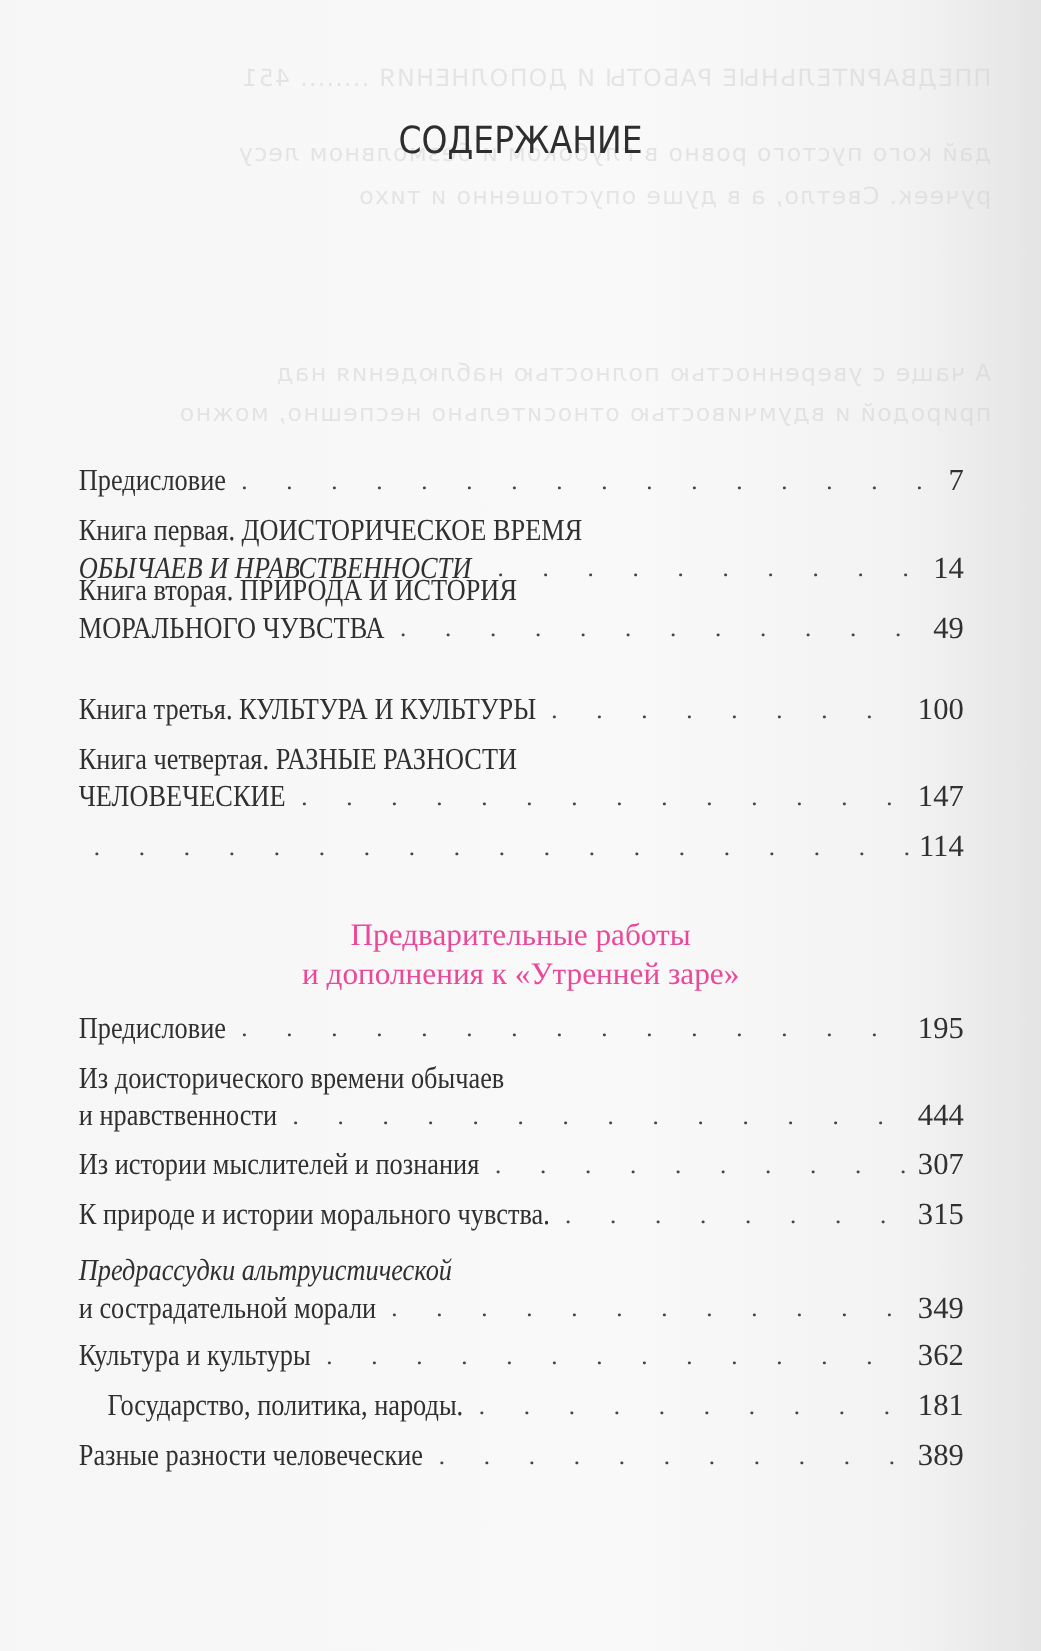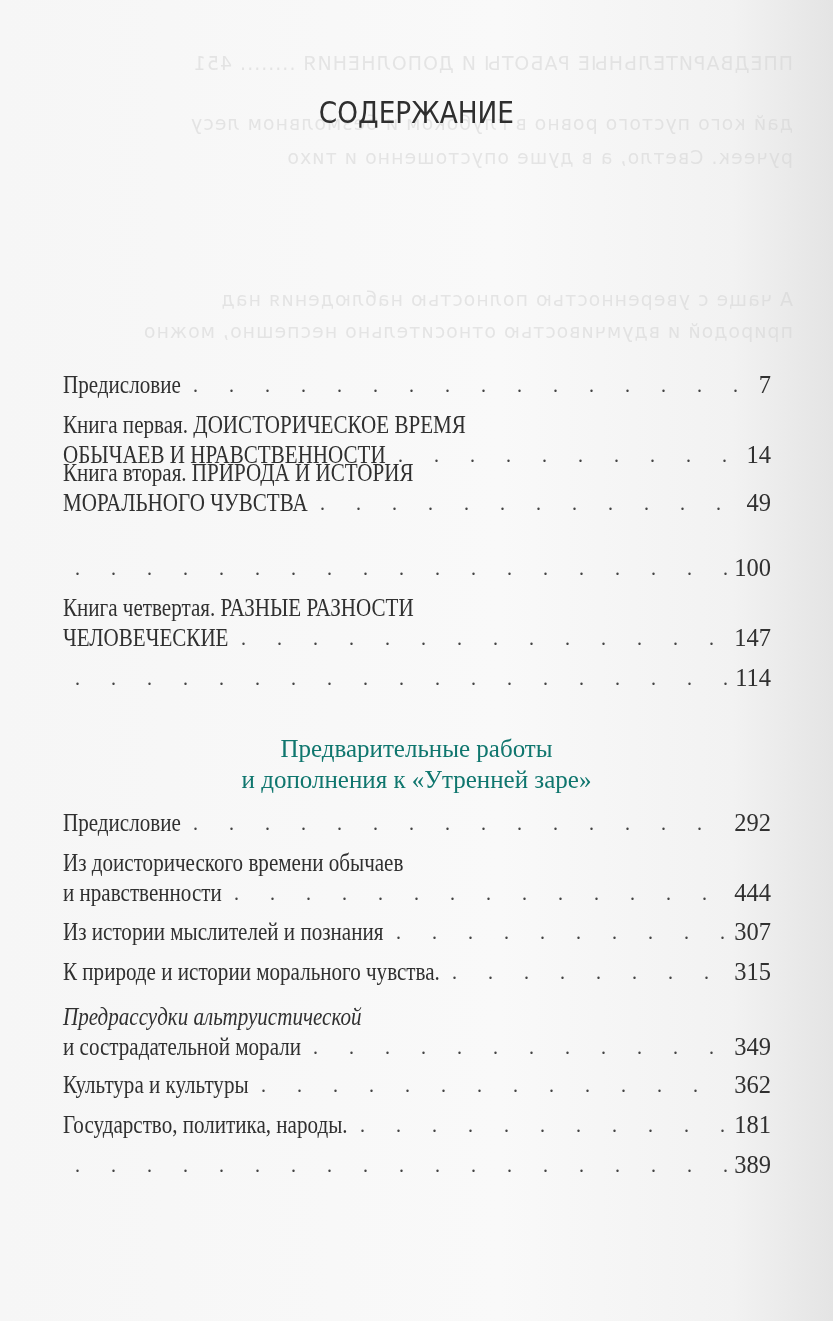--- a/index.html
+++ b/index.html
@@ -23,21 +23,21 @@
   .entry { position: relative; font-size: 24.5px; line-height: 30px; color: #303030; }
   .entry .line { display: flex; align-items: flex-start; }
   .entry .text { white-space: nowrap; transform-origin: left; }
   .entry .dots {
     flex: 1; overflow: hidden; white-space: nowrap; margin: 0 4px 0 12px;
     letter-spacing: 13px; color: #444; font-size: 20px;
   }
   .entry .page { white-space: nowrap; text-align: right; }
   .sec-head {
     position: absolute; left: 0; width: 833px; text-align: center;
-    font-size: 25px; line-height: 31px; color: #0f766e;
+    font-size: 25px; line-height: 31px; color: #ec4899;
   }
   .cond { display: inline-block; transform: scaleX(0.86); transform-origin: left; }
 </style>
 </head>
 <body>
 
 <div class="bleed" style="top:52px;">ППЕДВАРИТЕЛЬНЫЕ РАБОТЫ И ДОПОЛНЕНИЯ ........ 451</div>
 <div class="bleed" style="top:112px;">дай кого пустого ровно в глубоком и безмолвном лесу</div>
 <div class="bleed" style="top:146px;">ручеек. Светло, а в душе опустошенно и тихо</div>
 <div class="bleed" style="top:288px;">А чаще с уверенностью полностью наблюдения над</div>
@@ -51,37 +51,38 @@
         <span class="text" style="width: 118px; display: inline-block;"><span class="cond">Предисловие</span></span>
         <span class="dots">. . . . . . . . . . . . . . . . . . . . . . . . . . . . . . . . . . . . . . . . . . . . . . . . . . . . . . . . . . . . </span>
         <span class="page">7</span>
       </div>
     </div>
     <div class="entry" style="position: absolute; top: 410px; left: 0px; width: 708px;">
       <div class="line">
         <span class="text" style="width: 403px; display: inline-block;"><span class="cond">Книга первая. ДОИСТОРИЧЕСКОЕ ВРЕМЯ</span></span>
       </div>
       <div class="line">
-        <span class="text" style="width: 323px; display: inline-block;"><span class="cond">ОБЫЧАЕВ И НРАВСТВЕННОСТИ</span></span>
+        <span class="text" style="width: 323px; display: inline-block; font-style: italic;"><span class="cond">ОБЫЧАЕВ И НРАВСТВЕННОСТИ</span></span>
         <span class="dots">. . . . . . . . . . . . . . . . . . . . . . . . . . . . . . . . . . . . . . . . . . . . . . . . . . . . . . . . . . . . </span>
         <span class="page">14</span>
       </div>
     </div>
     <div class="entry" style="position: absolute; top: 458px; left: 0px; width: 708px;">
       <div class="line">
         <span class="text" style="width: 351px; display: inline-block;"><span class="cond">Книга вторая. ПРИРОДА И ИСТОРИЯ</span></span>
       </div>
       <div class="line">
         <span class="text" style="width: 245px; display: inline-block;"><span class="cond">МОРАЛЬНОГО ЧУВСТВА</span></span>
         <span class="dots">. . . . . . . . . . . . . . . . . . . . . . . . . . . . . . . . . . . . . . . . . . . . . . . . . . . . . . . . . . . . </span>
         <span class="page">49</span>
       </div>
     </div>
     <div class="entry" style="position: absolute; top: 553px; left: 0px; width: 708px;">
       <div class="line">
+        <span class="text" style="width: 366px; display: inline-block;"><span class="cond">Книга третья. КУЛЬТУРА И КУЛЬТУРЫ</span></span>
         <span class="dots">. . . . . . . . . . . . . . . . . . . . . . . . . . . . . . . . . . . . . . . . . . . . . . . . . . . . . . . . . . . . </span>
         <span class="page">100</span>
       </div>
     </div>
     <div class="entry" style="position: absolute; top: 593px; left: 0px; width: 708px;">
       <div class="line">
         <span class="text" style="width: 351px; display: inline-block;"><span class="cond">Книга четвертая. РАЗНЫЕ РАЗНОСТИ</span></span>
       </div>
       <div class="line">
         <span class="text" style="width: 166px; display: inline-block;"><span class="cond">ЧЕЛОВЕЧЕСКИЕ</span></span>
@@ -100,21 +101,21 @@
 <div class="sec-head" style="top:733px;">
   <div>Предварительные работы</div>
   <div>и дополнения к «Утренней заре»</div>
 </div>
 
 <div id="toc-app" class="toc">
     <div class="entry" style="position: absolute; top: 808px; left: 0px; width: 708px;">
       <div class="line">
         <span class="text" style="width: 118px; display: inline-block;"><span class="cond">Предисловие</span></span>
         <span class="dots">. . . . . . . . . . . . . . . . . . . . . . . . . . . . . . . . . . . . . . . . . . . . . . . . . . . . . . . . . . . . </span>
-        <span class="page">292</span>
+        <span class="page">195</span>
       </div>
     </div>
     <div class="entry" style="position: absolute; top: 848px; left: 0px; width: 708px;">
       <div class="line">
         <span class="text" style="width: 341px; display: inline-block;"><span class="cond">Из доисторического времени обычаев</span></span>
       </div>
       <div class="line">
         <span class="text" style="width: 159px; display: inline-block;"><span class="cond">и нравственности</span></span>
         <span class="dots">. . . . . . . . . . . . . . . . . . . . . . . . . . . . . . . . . . . . . . . . . . . . . . . . . . . . . . . . . . . . </span>
         <span class="page">444</span>
@@ -146,24 +147,25 @@
     </div>
     <div class="entry" style="position: absolute; top: 1070px; left: 0px; width: 708px;">
       <div class="line">
         <span class="text" style="width: 186px; display: inline-block;"><span class="cond">Культура и культуры</span></span>
         <span class="dots">. . . . . . . . . . . . . . . . . . . . . . . . . . . . . . . . . . . . . . . . . . . . . . . . . . . . . . . . . . . . </span>
         <span class="page">362</span>
       </div>
     </div>
     <div class="entry" style="position: absolute; top: 1110px; left: 0px; width: 708px;">
       <div class="line">
-        <span class="text" style="width: 285px; display: inline-block;"><span class="cond">Государство, политика, народы.</span></span>
+        <span class="text" style="width: 285px; display: inline-block; margin-left: 23px;"><span class="cond">Государство, политика, народы.</span></span>
         <span class="dots">. . . . . . . . . . . . . . . . . . . . . . . . . . . . . . . . . . . . . . . . . . . . . . . . . . . . . . . . . . . . </span>
         <span class="page">181</span>
       </div>
     </div>
     <div class="entry" style="position: absolute; top: 1150px; left: 0px; width: 708px;">
       <div class="line">
+        <span class="text" style="width: 276px; display: inline-block;"><span class="cond">Разные разности человеческие</span></span>
         <span class="dots">. . . . . . . . . . . . . . . . . . . . . . . . . . . . . . . . . . . . . . . . . . . . . . . . . . . . . . . . . . . . </span>
         <span class="page">389</span>
       </div>
     </div>
   </div>
 
 </body></html>

